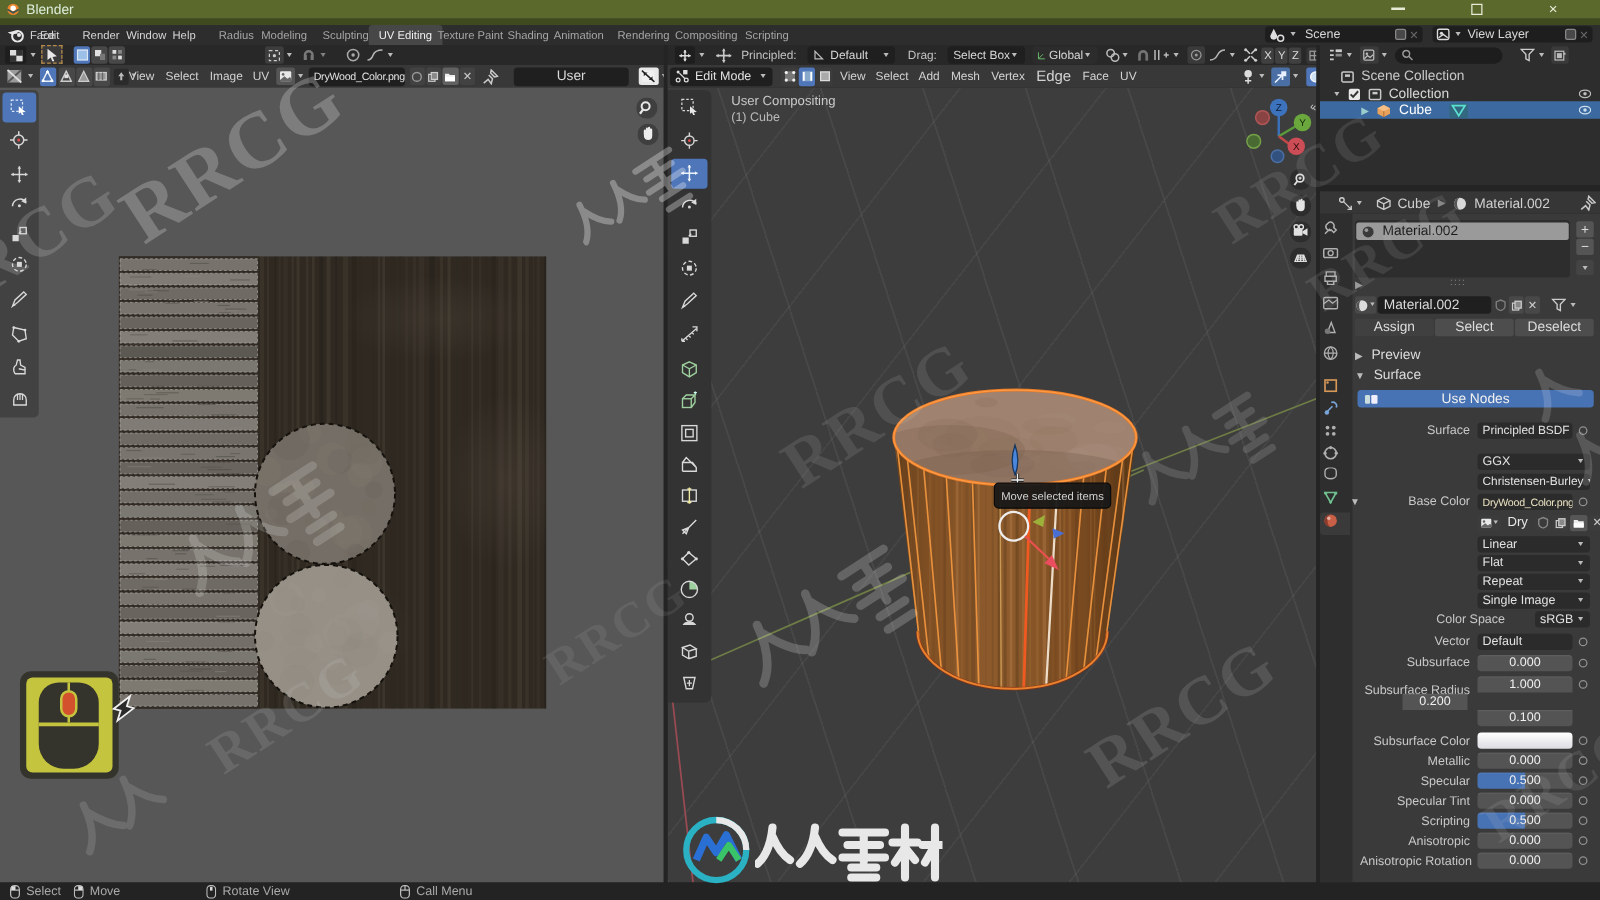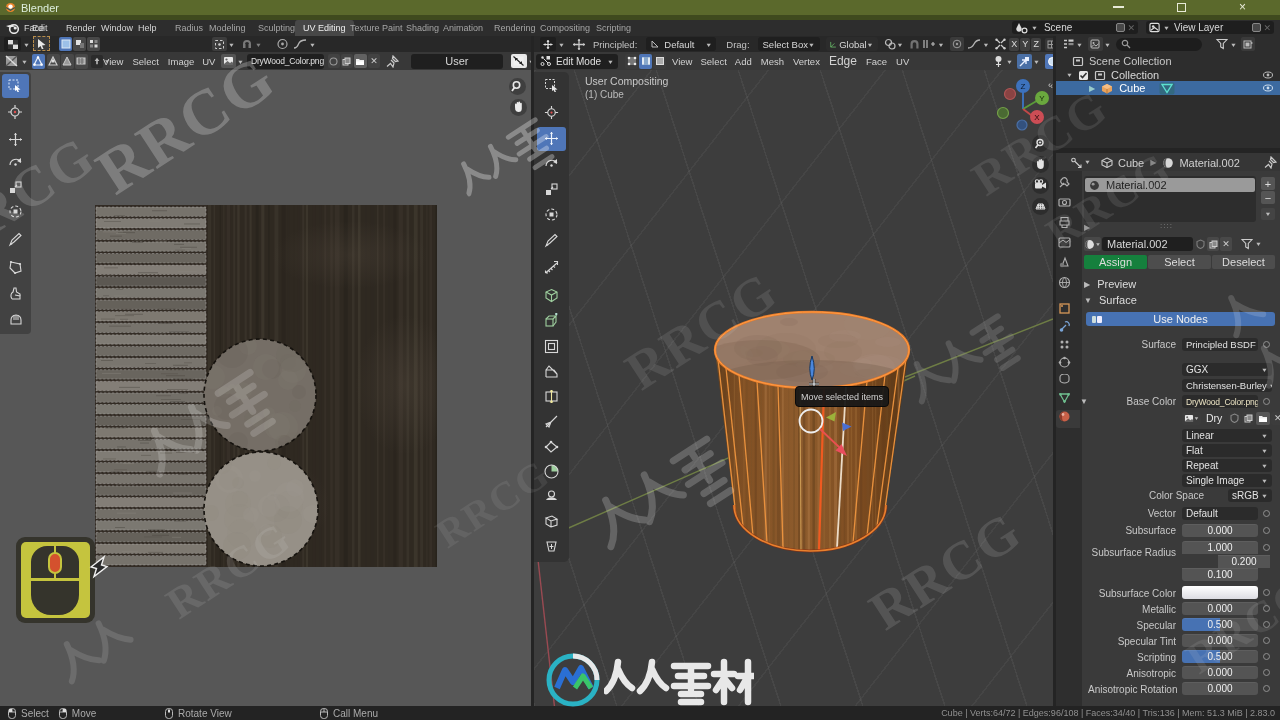--- a/index.html
+++ b/index.html
@@ -1213,21 +1213,21 @@
         </svg>
       </span>
   <span class="btn" style="width:12px;height:14px;margin-left:1px;background:#484848;color:#ccc;font-size:9px">✕</span>
   <svg width="12" height="12" viewBox="0 0 12 12" style="margin-left:9px">
         <path d="M1 1.5 L11 1.5 L7.3 5.5 L7.3 10.5 L4.7 9 L4.7 5.5 Z" fill="none" stroke="#ccc" stroke-width="1.1"></path>
       </svg>
   <span class="v" style="margin-left:2px">▼</span>
 </div>
 
 <div class="abs row" style="left:1084px;top:255px;gap:1px">
-  <span class="btn" style="width:63px;height:14px;background:#15803d;color:#ddd">Assign</span>
+  <span class="btn" style="width:63px;height:14px;background:#404040;color:#ddd">Assign</span>
   <span class="btn" style="width:63px;height:14px;background:#4d4d4d;color:#ddd">Select</span>
   <span class="btn" style="width:63px;height:14px;background:#4d4d4d;color:#ddd">Deselect</span>
 </div>
 <div class="abs row" style="left:1084px;top:277px;width:192px;height:14px;color:#ddd">
       <span style="font-size:8px;color:#bbb">▶</span>
       <span style="margin-left:7px">Preview</span>
     </div>
 <div class="abs row" style="left:1084px;top:293px;width:192px;height:14px;color:#ddd">
       <span style="font-size:8px;color:#bbb">▼</span>
       <span style="margin-left:7px">Surface</span>
@@ -1291,21 +1291,21 @@
 <span class="plbl" style="left:1144px;top:490px;width:60px">Color Space</span>
 <span class="drop" style="left:1228px;top:489px;width:44px">sRGB<span class="v">▼</span></span>
 <span class="plbl" style="left:1088px;top:508px">Vector</span>
 <span class="drop" style="left:1182px;top:507px;width:76px">Default</span>
       <span class="dot" style="left:1263px;top:510px"></span>
 <span class="plbl" style="left:1088px;top:525px">Subsurface</span>
 <span class="val" style="left:1182px;top:524px;width:76px">0.000</span>
       <span class="dot" style="left:1263px;top:527px"></span>
 <span class="plbl" style="left:1088px;top:547px">Subsurface Radius</span>
 <span class="val" style="left:1182px;top:541px;width:76px;border-radius:3px 3px 0 0">1.000</span>
-<span class="val" style="left:1218px;top:554.5px;width:52px;border-radius:0">0.200</span>
+<span class="val" style="left:1122px;top:554.5px;width:52px;border-radius:0">0.200</span>
 <span class="val" style="left:1182px;top:568px;width:76px;border-radius:0 0 3px 3px">0.100</span>
       <span class="dot" style="left:1263px;top:544px"></span>
 <span class="plbl" style="left:1088px;top:588px">Subsurface Color</span>
 <span class="val" style="left:1182px;top:586px;width:76px;background:linear-gradient(#fff,#dcdce2)"></span>
       <span class="dot" style="left:1263px;top:589px"></span>
 <span class="plbl" style="left:1088px;top:604px">Metallic</span>
 <span class="val" style="left:1182px;top:602px;width:76px">0.000</span>
       <span class="dot" style="left:1263px;top:605px"></span>
 <span class="plbl" style="left:1088px;top:620px">Specular</span>
 <span class="val" style="left:1182px;top:618px;width:76px;background:linear-gradient(90deg,#4772b3 50%,#545454 50%)">0.500</span>
@@ -1346,21 +1346,20 @@
       </svg>
   <span style="margin-left:5px">Rotate View</span>
 </div>
 <div class="abs row" style="left:320px;top:706px;height:14px;color:#aaa;font-size:10px">
   <svg width="8" height="11" viewBox="0 0 8 11">
         <rect x="0.5" y="0.5" width="7" height="10" rx="3" fill="none" stroke="#bbb" stroke-width="1"></rect>
         <path d="M4 0.5 L4 4 M0.5 4 L7.5 4" stroke="#bbb" stroke-width="1"></path>
       </svg>
   <span style="margin-left:5px">Call Menu</span>
 </div>
-<div class="abs" style="right:5px;top:706px;height:14px;display:flex;align-items:center;color:#909090;font-size:9px">Cube&nbsp;|&nbsp;Verts:64/72&nbsp;|&nbsp;Edges:96/108&nbsp;|&nbsp;Faces:34/40&nbsp;|&nbsp;Tris:136&nbsp;|&nbsp;Mem:&nbsp;51.3&nbsp;MiB&nbsp;|&nbsp;2.83.0</div>
 
 <style>
 .wm{position:absolute;font-family:"Liberation Serif",serif;font-weight:bold;color:#cfcfcf;transform:rotate(-33deg);letter-spacing:2px}
 </style>
 <div class="wm" style="left:88px;top:88px;font-size:64px;opacity:.32">RRCG</div>
 <div class="wm" style="left:618px;top:300px;font-size:54px;opacity:.13">RRCG</div>
 <div class="wm" style="left:862px;top:540px;font-size:54px;opacity:.16">RRCG</div>
 <div class="wm" style="left:965px;top:115px;font-size:48px;opacity:.12">RRCG</div>
 <div class="wm" style="left:1040px;top:175px;font-size:44px;opacity:.12">RRCG</div>
 <div class="wm" style="left:160px;top:545px;font-size:44px;opacity:.14">RRCG</div>

